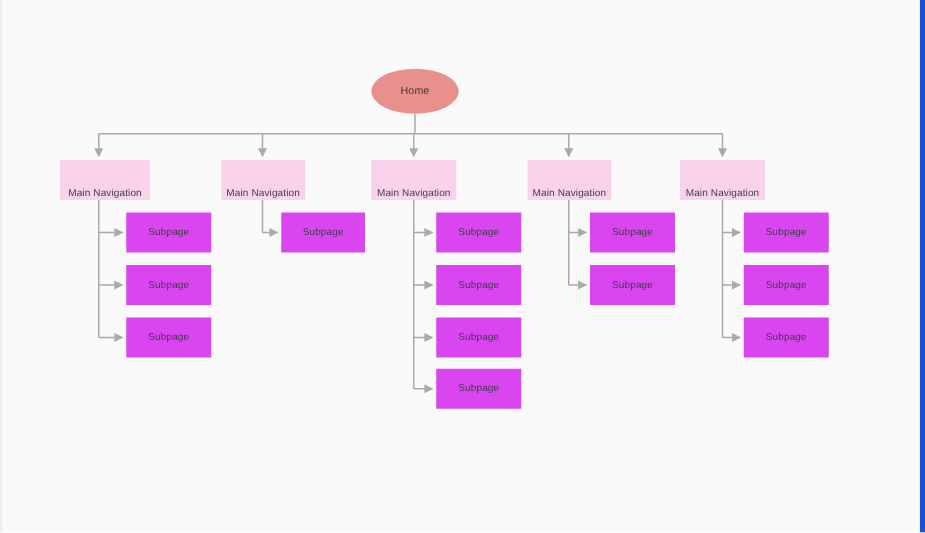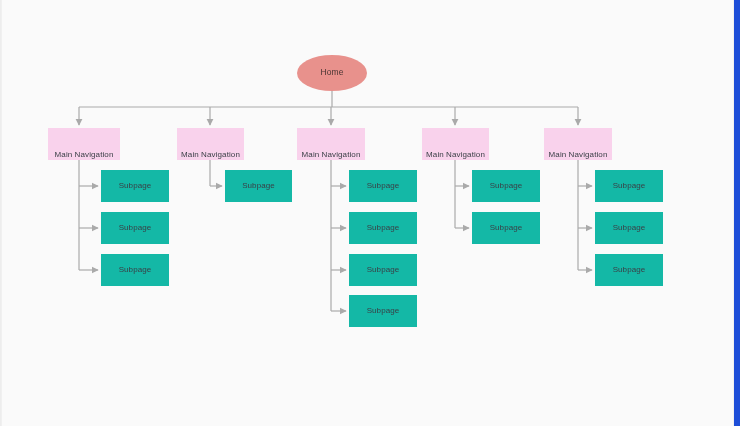--- a/index.html
+++ b/index.html
@@ -11,21 +11,21 @@
     font-family: "Liberation Sans", sans-serif;
   }
   #canvas {
     position: relative;
     width: 740px;
     height: 426px;
     background: #fafafa;
     overflow: hidden;
     box-sizing: border-box;
     border-left: 1px solid #ededed;
-    border-right: 6px solid #1d4ed8;
+    border-right: 4px solid #1d4ed8;
   }
   #edge-left, #edge-right {
     position: absolute;
     top: 0;
     width: 1px;
     height: 426px;
     background: #f0f0f0;
   }
   #edge-left  { left: 0; }
   #edge-right { right: 0; }
@@ -59,21 +59,21 @@
     color: #4a3533;
   }
 
   .node-main {
     background: #f9d2ec;
     font-size: 8px;
     align-items: flex-end;
   }
 
   .node-sub {
-    background: #14b8a6;
+    background: #d946ef;
     font-size: 8px;
   }
 </style>
 </head>
 <body>
 
 <div id="canvas">
   <div id="edge-left"></div>
   <div id="edge-right"></div>
 

